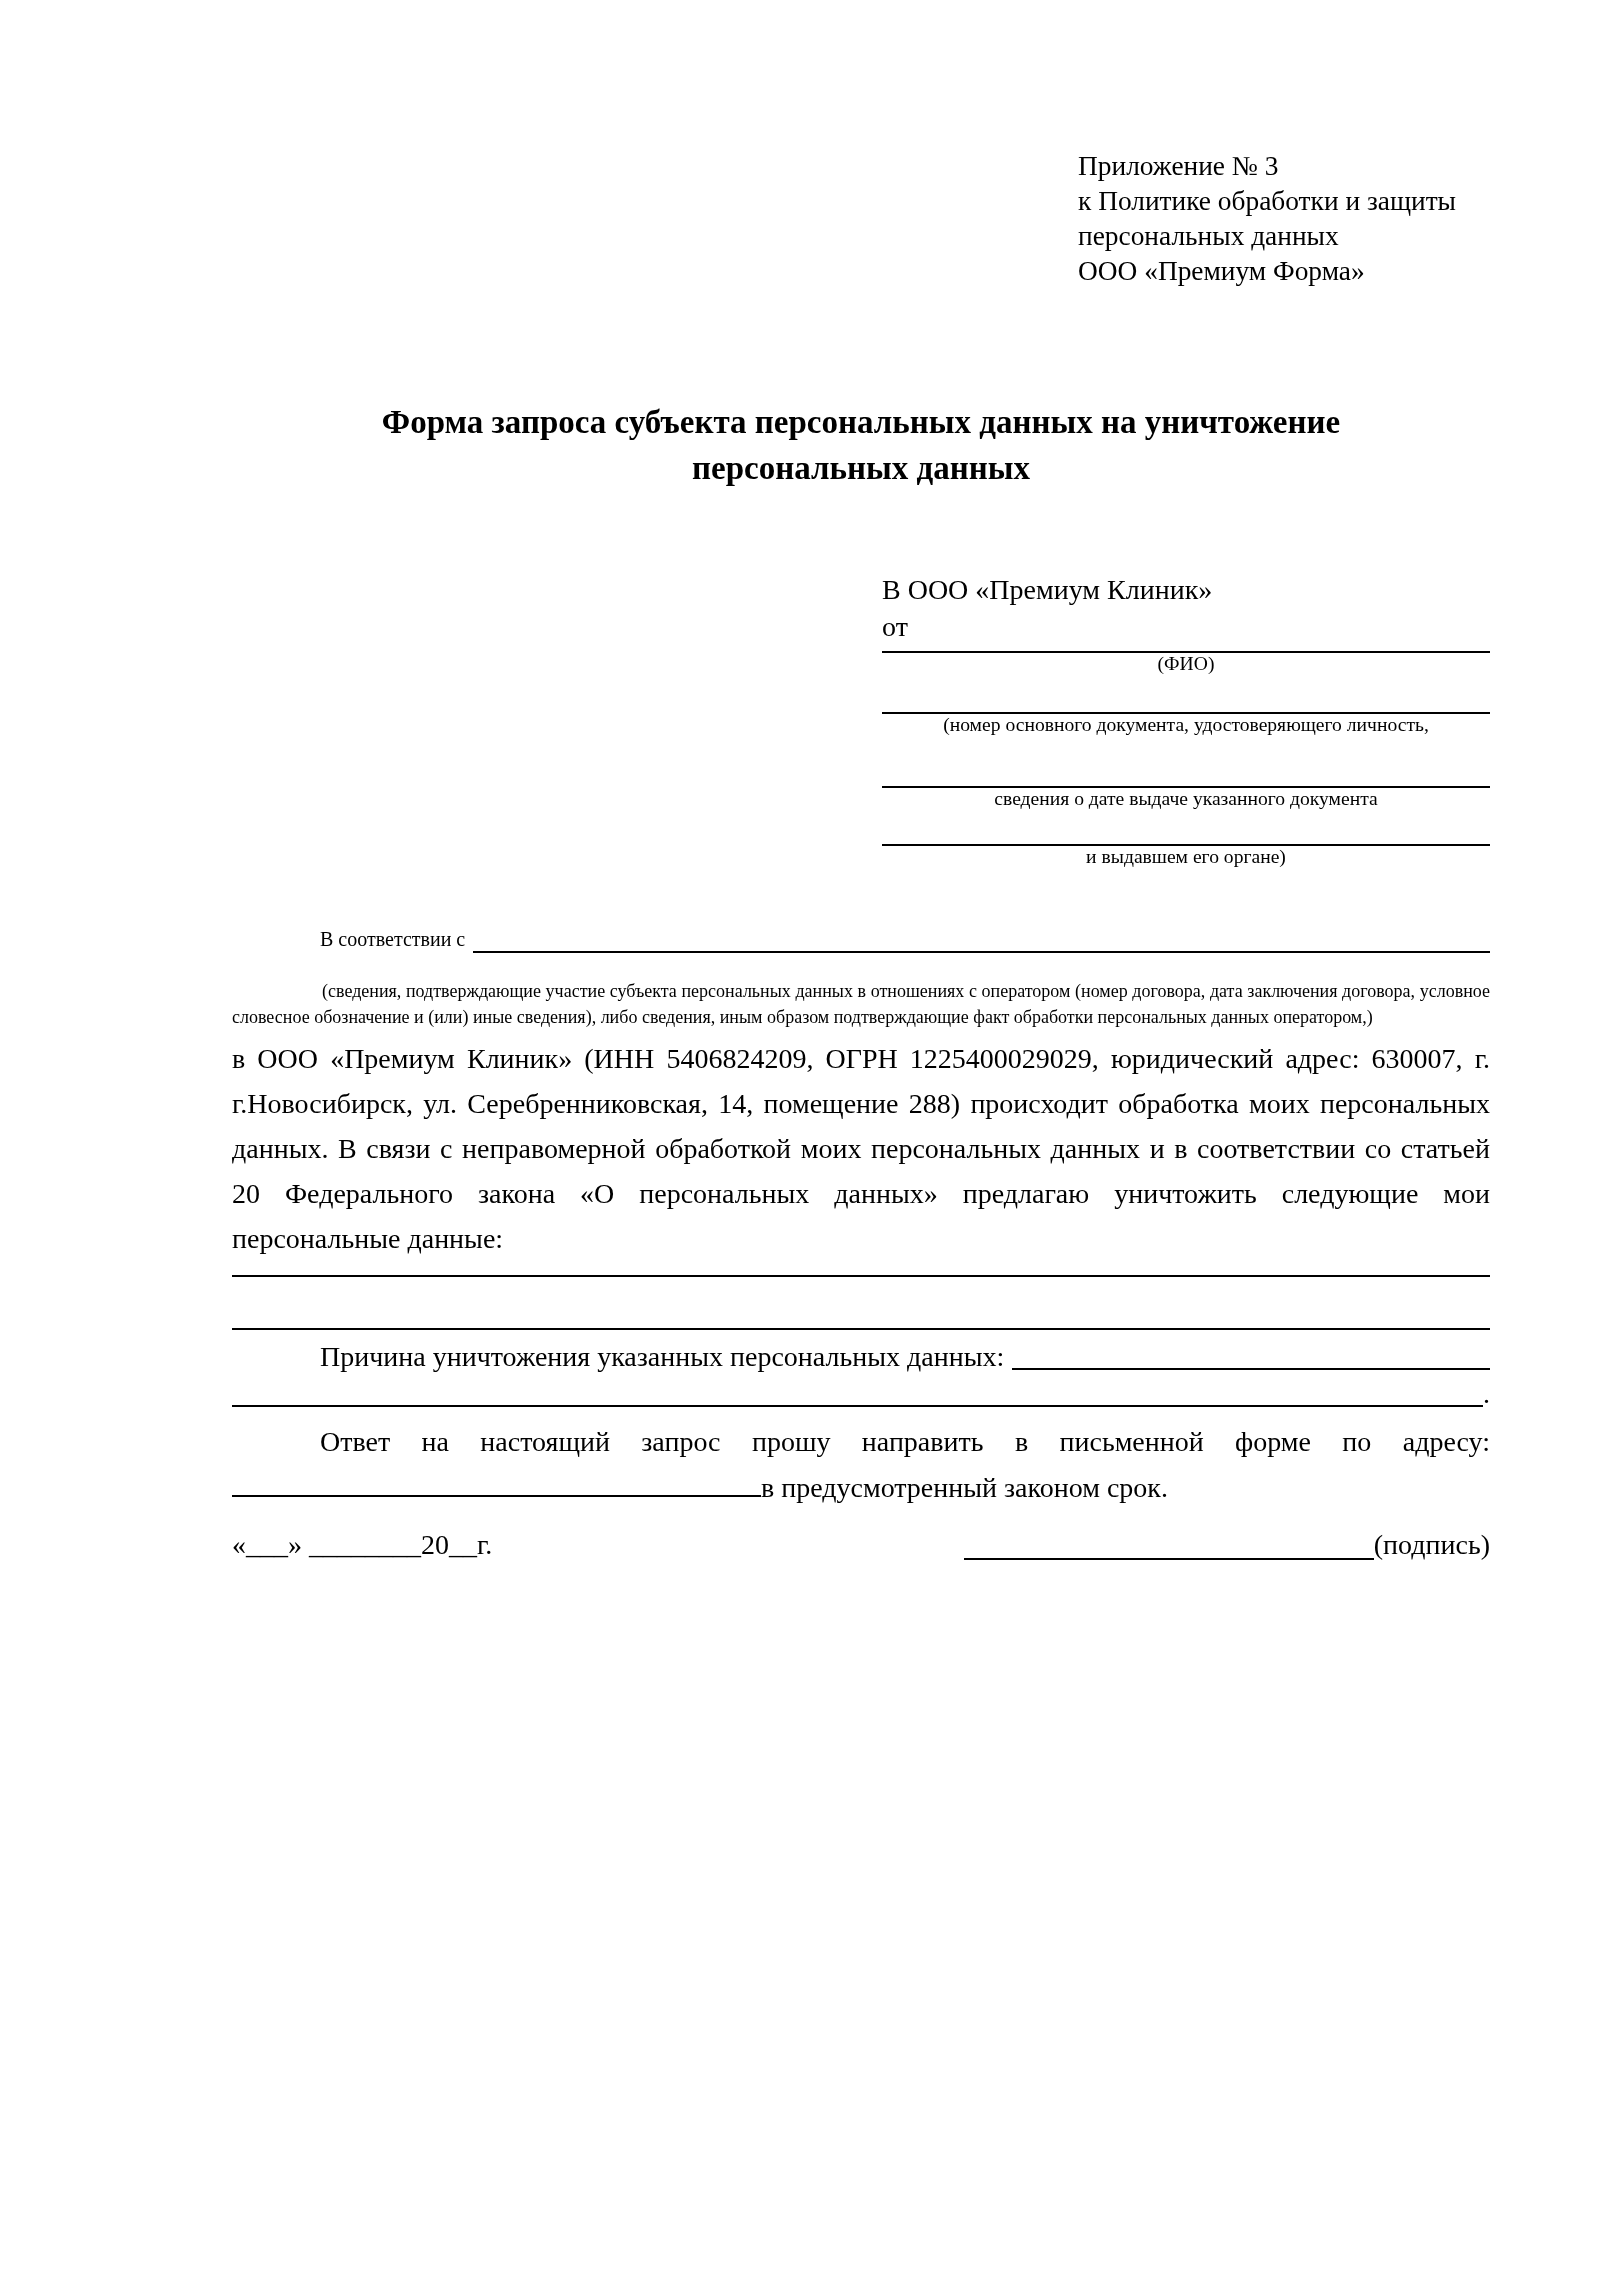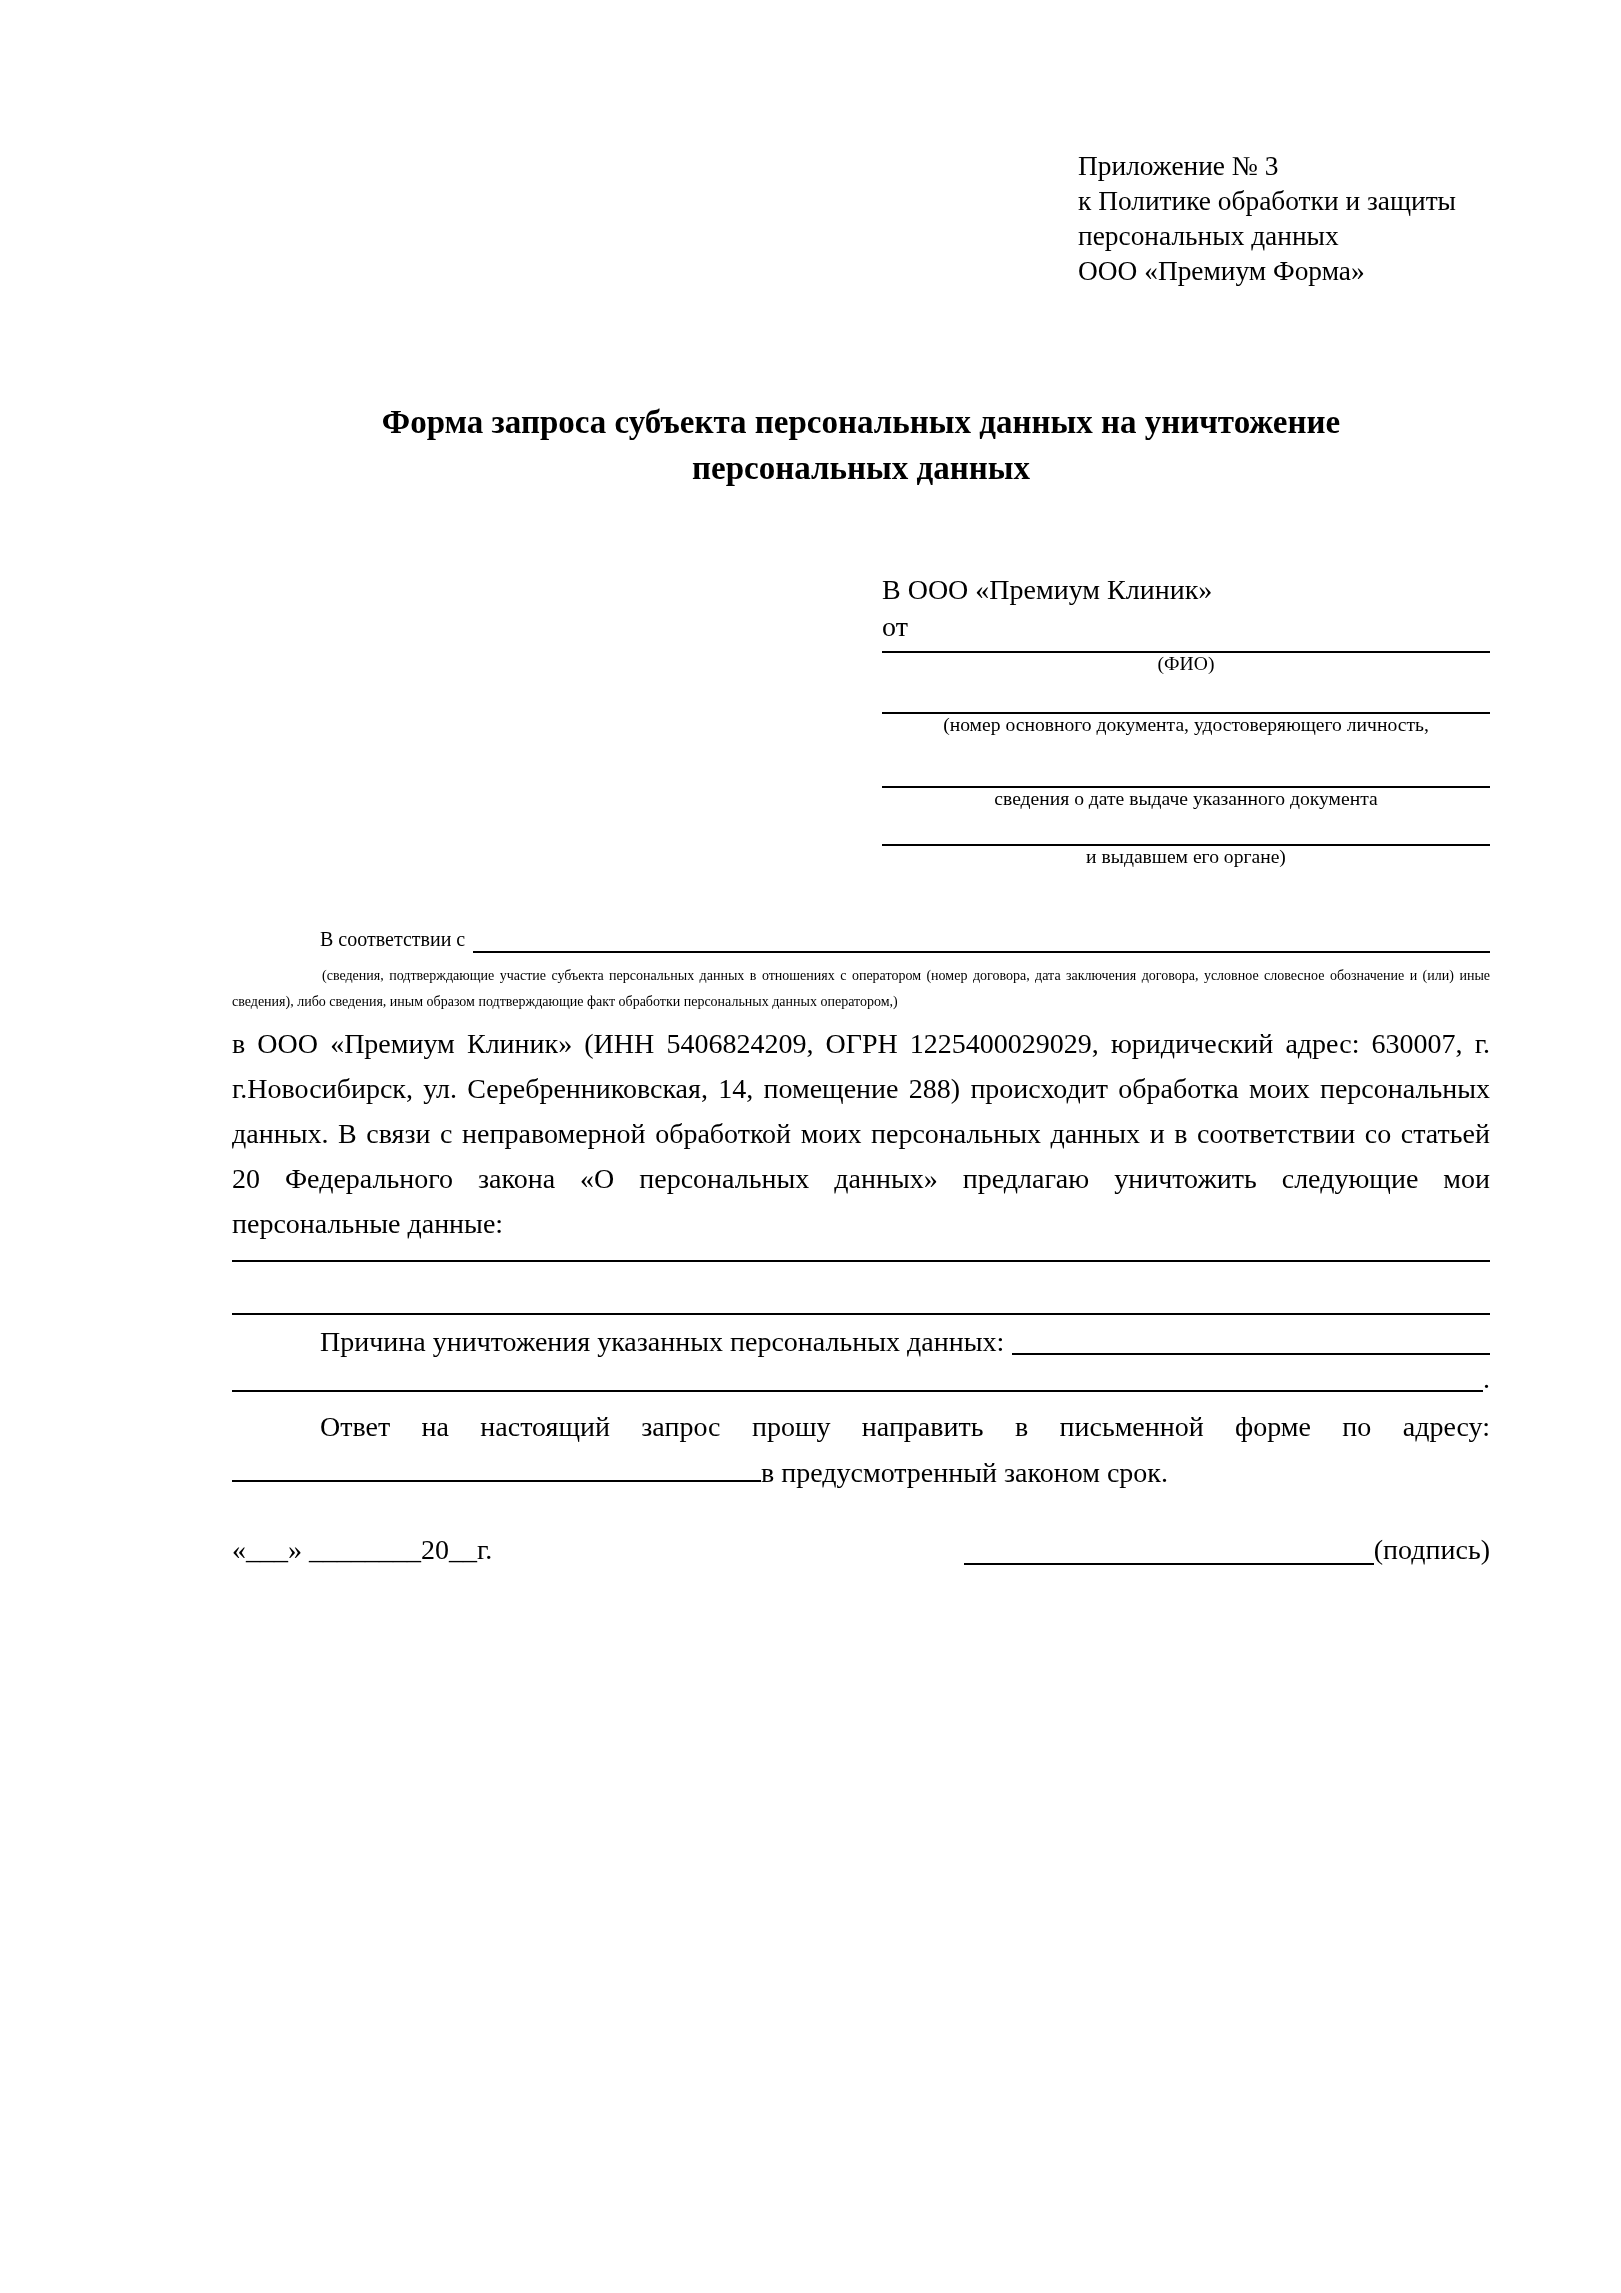--- a/index.html
+++ b/index.html
@@ -51,22 +51,22 @@
     line-height: 39px;
   }
   .accordance .lead { padding-left: 88px; white-space: pre; }
   .fill {
     flex: 1 1 auto;
     border-bottom: 2px solid #000;
     margin-bottom: 5.9px;
     margin-left: 7.8px;
   }
   .fineprint {
-    margin-top: 4px;
-    font-size: 14px;
+    margin-top: 19px;
+    font-size: 18px;
     line-height: 26.5px;
     text-align: justify;
     text-indent: 90px;
   }
   .mainpara {
     margin: 5px 0 0 0;
     font-size: 28px;
     line-height: 45px;
     text-align: justify;
   }
@@ -96,21 +96,21 @@
     text-indent: 88px;
   }
   .inline-blank {
     display: inline-block;
     width: 529px;
     height: 1em;
     border-bottom: 2px solid #000;
     vertical-align: baseline;
   }
   .bottom-row {
-    margin-top: 34px;
+    margin-top: 14px;
     display: flex;
     justify-content: space-between;
     align-items: flex-end;
     font-size: 28px;
     line-height: 39px;
   }
   .sig-right { display: flex; align-items: flex-end; }
   .sig-blank {
     display: inline-block;
     width: 410px;

